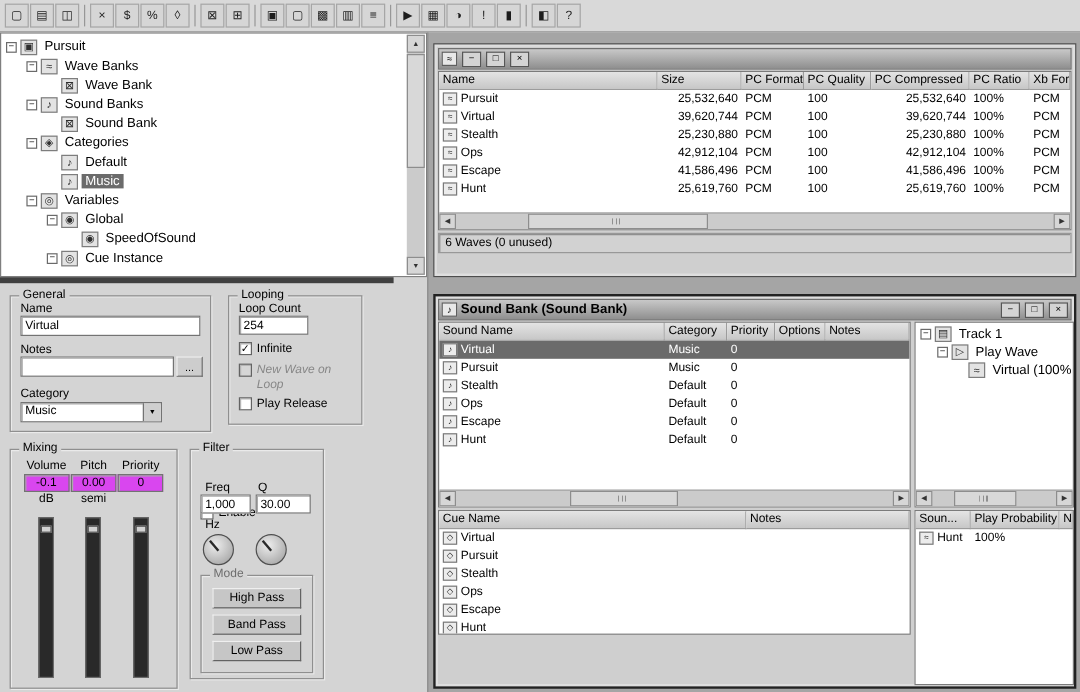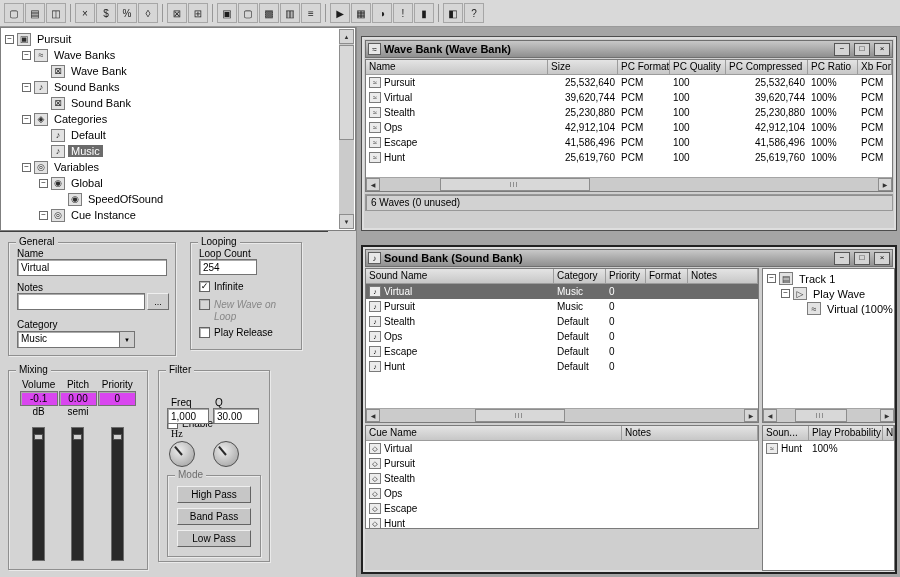--- a/index.html
+++ b/index.html
@@ -66,21 +66,21 @@
   .track-items { padding:2px 0 0 2px; }
   .track-items .tree-item { height:15px; }
 
   
   .w-name{width:182px}.w-size{width:70px}.w-fmt{width:52px}.w-qual{width:56px}.w-comp{width:82px}.w-ratio{width:50px}
   .s-name{width:188px}.s-cat{width:52px}.s-pri{width:40px}.s-opt{width:42px}
   .c-name{width:256px}
   .cs-name{width:46px}.cs-prob{width:74px}
 
   
-  .props-panel { position:absolute; left:0; top:231px; width:328px; height:346px; background:#d4d4d4; border-top:1px solid #404040; }
+  .props-panel { position:absolute; left:0; top:231px; width:328px; height:346px; background:#d4d4d4; border-top:5px solid #404040; }
   .groupbox { position:absolute; border:1px solid #8f8f8f; box-shadow:1px 1px 0 #eaeaea, inset 1px 1px 0 #eaeaea; }
   .gb-caption { position:absolute; top:-7px; left:7px; background:#d4d4d4; padding:0 3px; font-size:10px; }
   .lbl { position:absolute; font-size:10px; white-space:nowrap; }
   .txt { position:absolute; border:1px solid #737373; background:#fff; font:10px "Liberation Sans","DejaVu Sans",sans-serif; padding:1px 3px; box-shadow:inset 1px 1px 0 #aaa; }
   .mini-btn { position:absolute; background:#cdcdcd; border:1px solid #6f6f6f; border-top-color:#efefef; border-left-color:#efefef; font-size:9px; display:flex; align-items:center; justify-content:center; }
   .combo { position:absolute; height:17px; border:1px solid #737373; background:#fff; display:flex; box-shadow:inset 1px 1px 0 #aaa; }
   .combo-text { flex:1; padding:1px 3px; font-size:10px; overflow:hidden; }
   .combo-btn { width:15px; background:#cfcfcf; border-left:1px solid #737373; display:flex; align-items:center; justify-content:center; font-size:6px; }
   .chk { position:absolute; display:flex; gap:4px; align-items:flex-start; font-size:10px; cursor:default; }
   .chk-box { width:11px; height:11px; border:1px solid #636363; background:#fff; display:flex; align-items:center; justify-content:center; flex:none; box-shadow:inset 1px 1px 0 #b5b5b5; }
@@ -347,21 +347,20 @@
       <span class="scroll-thumb-v" style="top:16px;height:95px;"></span>
       <span class="scroll-btn bottom">▼</span>
     </div>
   </div>
 
   <div class="mdi">
 
     <div class="win win-wave">
       <div class="titlebar">
         <span class="title-icon">≈</span>
-        <span class="title-text">Wave Bank (Wave Bank)</span>
         <span class="win-btn">−</span>
         <span class="win-btn">□</span>
         <span class="win-btn">×</span>
       </div>
       <div class="lv wave-lv">
         <div class="lv-header">
           <div class="lv-hcell w-name">Name</div>
           <div class="lv-hcell w-size">Size</div>
           <div class="lv-hcell w-fmt">PC Format</div>
           <div class="lv-hcell w-qual">PC Quality</div>
@@ -469,21 +468,21 @@
         <span class="win-btn">□</span>
         <span class="win-btn">×</span>
       </div>
       <div class="sound-body">
 
         <div class="lv sound-lv">
           <div class="lv-header">
             <div class="lv-hcell s-name">Sound Name</div>
             <div class="lv-hcell s-cat">Category</div>
             <div class="lv-hcell s-pri">Priority</div>
-            <div class="lv-hcell s-opt">Format</div>
+            <div class="lv-hcell s-opt">Options</div>
             <div class="lv-hcell fx">Notes</div>
           </div>
 
             <div class="lv-row selected">
               <div class="lv-cell s-name">
                 <span class="row-icon">♪</span>
                 <span>Virtual</span>
               </div>
               <div class="lv-cell s-cat">Music</div>
               <div class="lv-cell s-pri">0</div>
@@ -753,21 +752,21 @@
     <div class="groupbox" style="left:158px;top:138px;width:112px;height:192px;">
       <span class="gb-caption">Filter</span>
       <label class="chk" style="left:8px;top:7px;margin-top:40px;">
         <span class="chk-box"></span>
         <span class="chk-text">Enable</span>
       </label>
       <span class="lbl" style="left:12px;top:26px;">Freq</span>
       <span class="lbl" style="left:56px;top:26px;">Q</span>
       <input class="txt" style="left: 8px; top: 37px; width: 42px; height: 16px;" value="1,000">
       <input class="txt" style="left: 54px; top: 37px; width: 46px; height: 16px;" value="30.00">
-      <span class="lbl" style="left:12px;top:57px;font-family:Liberation Serif, serif;">Hz</span>
+      <span class="lbl" style="left:12px;top:57px;">Hz</span>
       <div class="knob" style="left:10px;top:70px;">
           <div class="knob-pointer"></div>
         </div>
       <div class="knob" style="left:54px;top:70px;">
           <div class="knob-pointer"></div>
         </div>
       <div class="groupbox" style="left:8px;top:104px;width:94px;height:82px;">
         <span class="gb-caption" style="color:#6e6e6e;">Mode</span>
 
           <button class="mode-btn" style="top: 10px;">High Pass</button>

